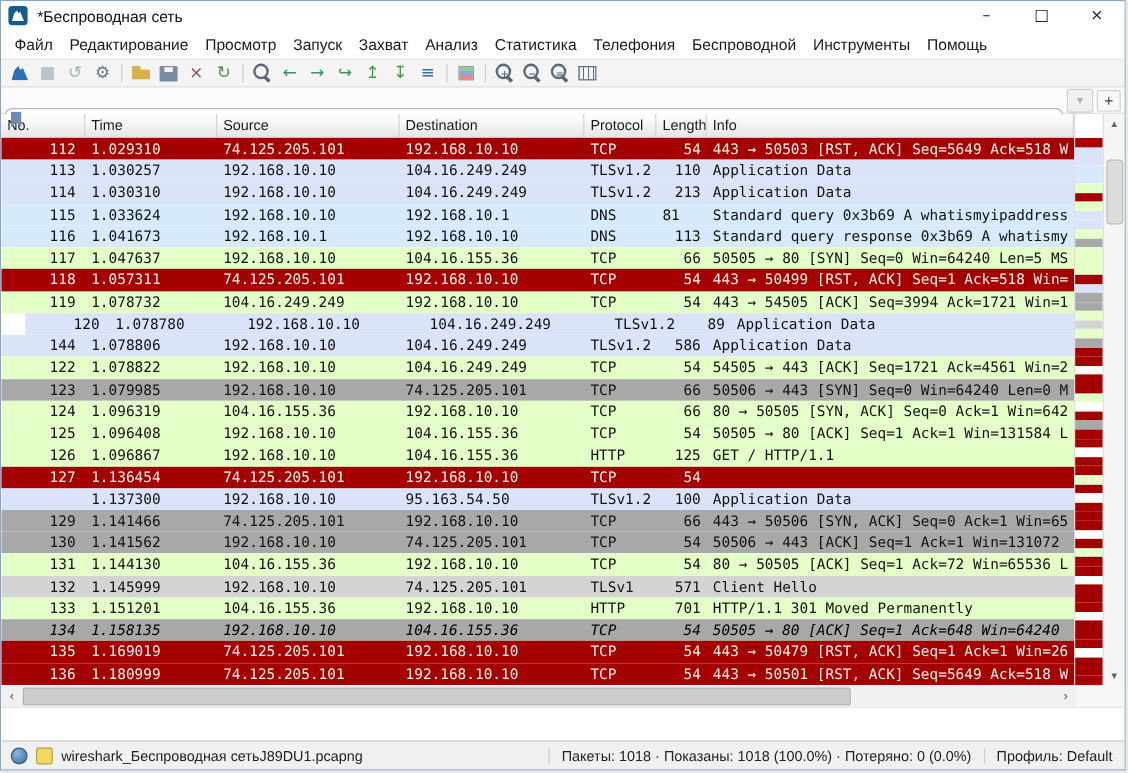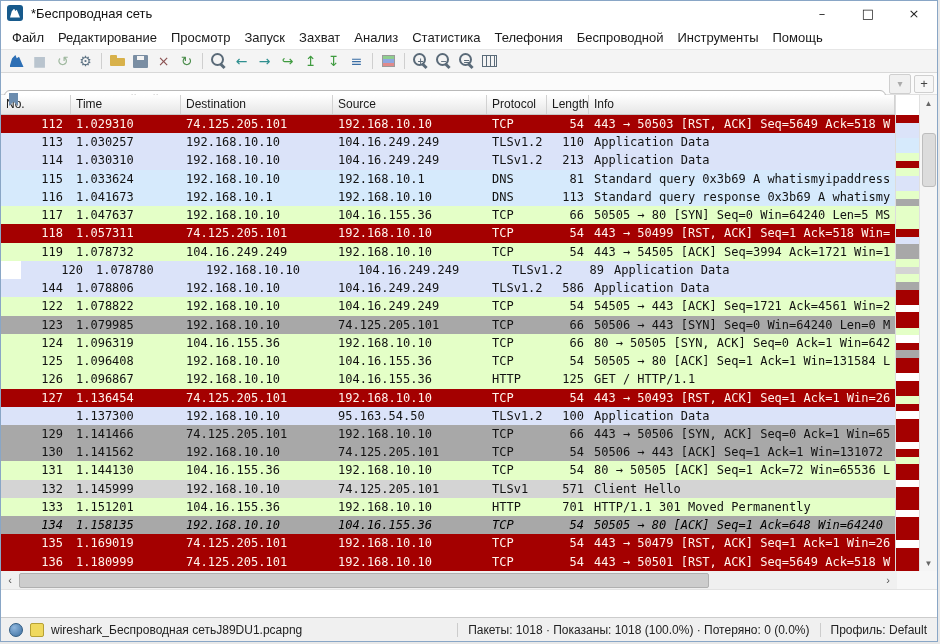--- a/index.html
+++ b/index.html
@@ -165,22 +165,22 @@
     </div>
     <span class="filter-preset">▾</span>
     <button class="filter-add">+</button>
   </div>
 
   <div class="content">
     <div class="table">
       <div class="thead grid">
           <div class="th">No.</div>
           <div class="th">Time</div>
+          <div class="th">Source</div>
           <div class="th">Destination</div>
-          <div class="th">Source</div>
           <div class="th">Protocol</div>
           <div class="th">Length</div>
           <div class="th">Info</div>
         </div>
       <div class="rows">
           <div class="pkt-row grid" style="background: rgb(164, 0, 0); color: rgb(255, 243, 236);">
             <div class="td td-no" style="text-align: right;">112</div>
             <div class="td td-time">1.029310</div>
             <div class="td td-source">74.125.205.101</div>
             <div class="td td-destination">192.168.10.10</div>
@@ -205,21 +205,21 @@
             <div class="td td-protocol">TLSv1.2</div>
             <div class="td td-length" style="text-align: right;">213</div>
             <div class="td td-info">Application Data</div>
           </div>
           <div class="pkt-row grid" style="background: rgb(214, 234, 252); color: rgb(18, 18, 18);">
             <div class="td td-no" style="text-align: right;">115</div>
             <div class="td td-time">1.033624</div>
             <div class="td td-source">192.168.10.10</div>
             <div class="td td-destination">192.168.10.1</div>
             <div class="td td-protocol">DNS</div>
-            <div class="td td-length" style="text-align: right;">81</div>
+            <div class="td td-length" style="text-align: left;">81</div>
             <div class="td td-info">Standard query 0x3b69 A whatismyipaddress</div>
           </div>
           <div class="pkt-row grid" style="background: rgb(214, 234, 252); color: rgb(18, 18, 18);">
             <div class="td td-no" style="text-align: right;">116</div>
             <div class="td td-time">1.041673</div>
             <div class="td td-source">192.168.10.1</div>
             <div class="td td-destination">192.168.10.10</div>
             <div class="td td-protocol">DNS</div>
             <div class="td td-length" style="text-align: right;">113</div>
             <div class="td td-info">Standard query response 0x3b69 A whatismy</div>
@@ -314,21 +314,20 @@
             <div class="td td-length" style="text-align: right;">125</div>
             <div class="td td-info">GET / HTTP/1.1</div>
           </div>
           <div class="pkt-row grid" style="background: rgb(164, 0, 0); color: rgb(255, 243, 236);">
             <div class="td td-no" style="text-align: right;">127</div>
             <div class="td td-time">1.136454</div>
             <div class="td td-source">74.125.205.101</div>
             <div class="td td-destination">192.168.10.10</div>
             <div class="td td-protocol">TCP</div>
             <div class="td td-length" style="text-align: right;">54</div>
-            <div class="td td-info">443 → 50493 [RST, ACK] Seq=1 Ack=1 Win=26</div>
           </div>
           <div class="pkt-row grid" style="background: rgb(219, 227, 249); color: rgb(18, 18, 18);">
             <div class="td td-no" style="text-align: center; margin-top: 24px;">128</div>
             <div class="td td-time">1.137300</div>
             <div class="td td-source">192.168.10.10</div>
             <div class="td td-destination">95.163.54.50</div>
             <div class="td td-protocol">TLSv1.2</div>
             <div class="td td-length" style="text-align: right;">100</div>
             <div class="td td-info">Application Data</div>
           </div>

